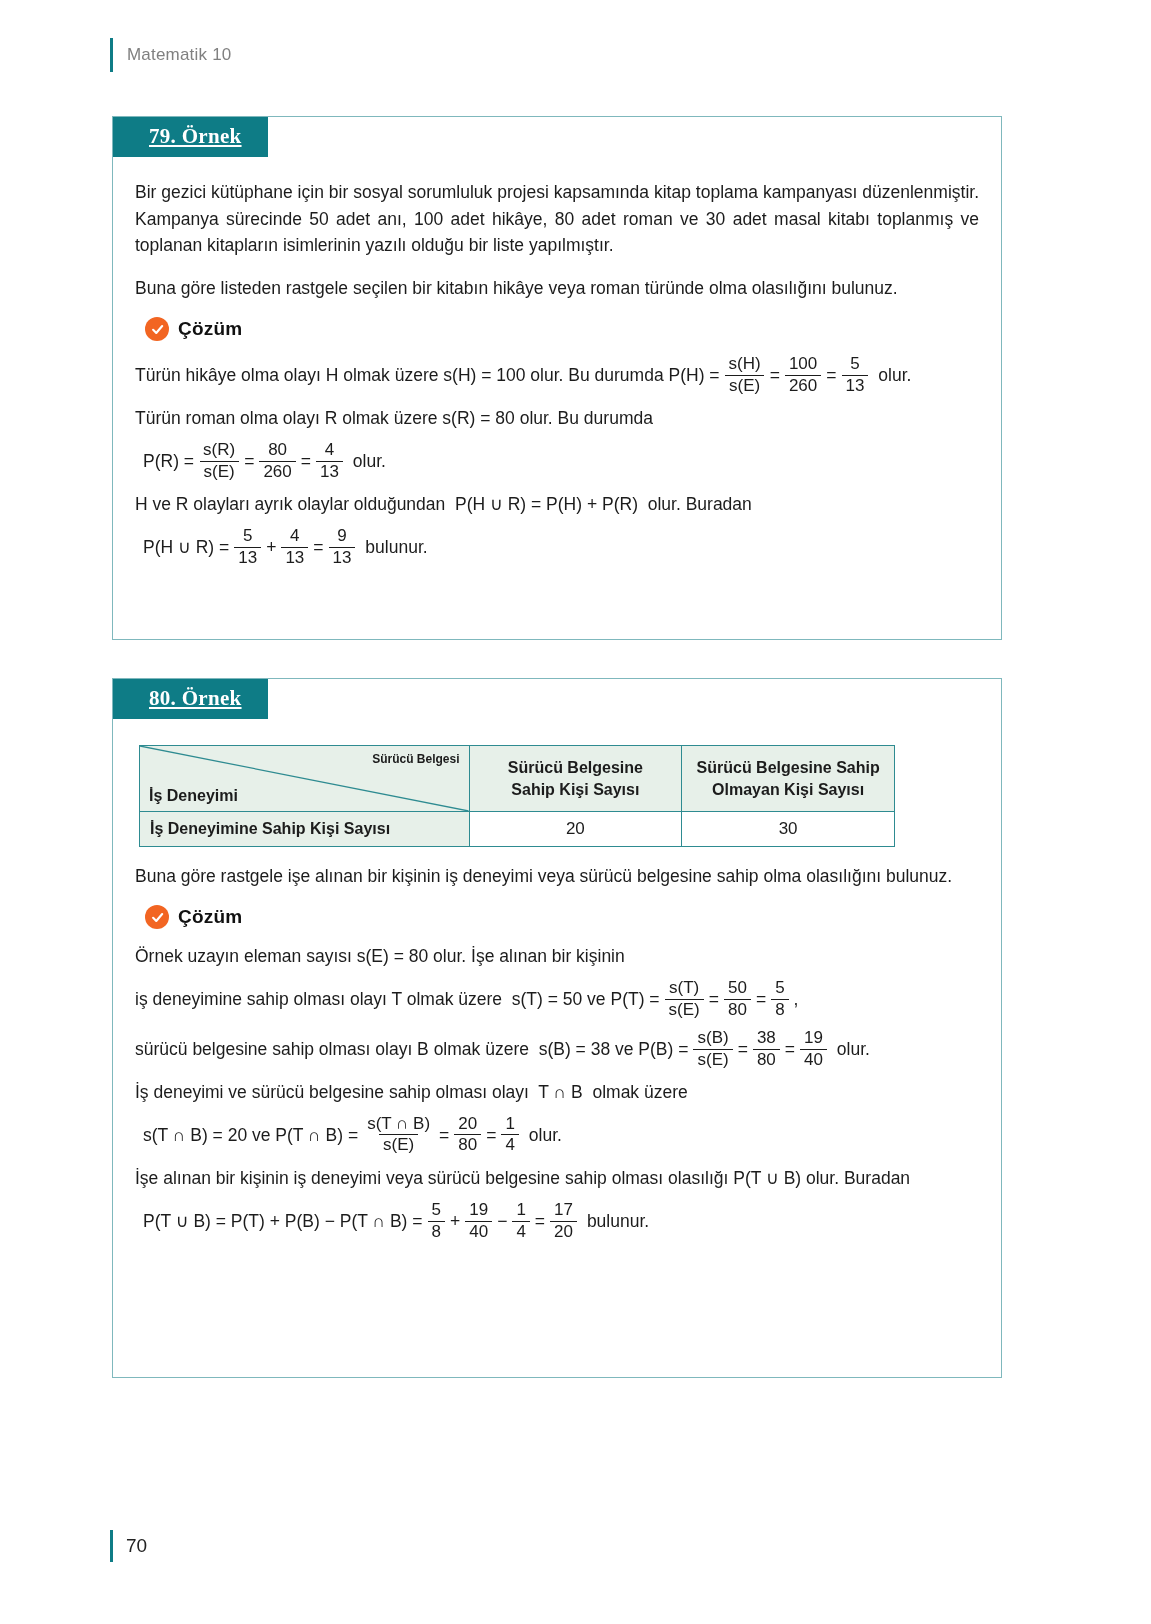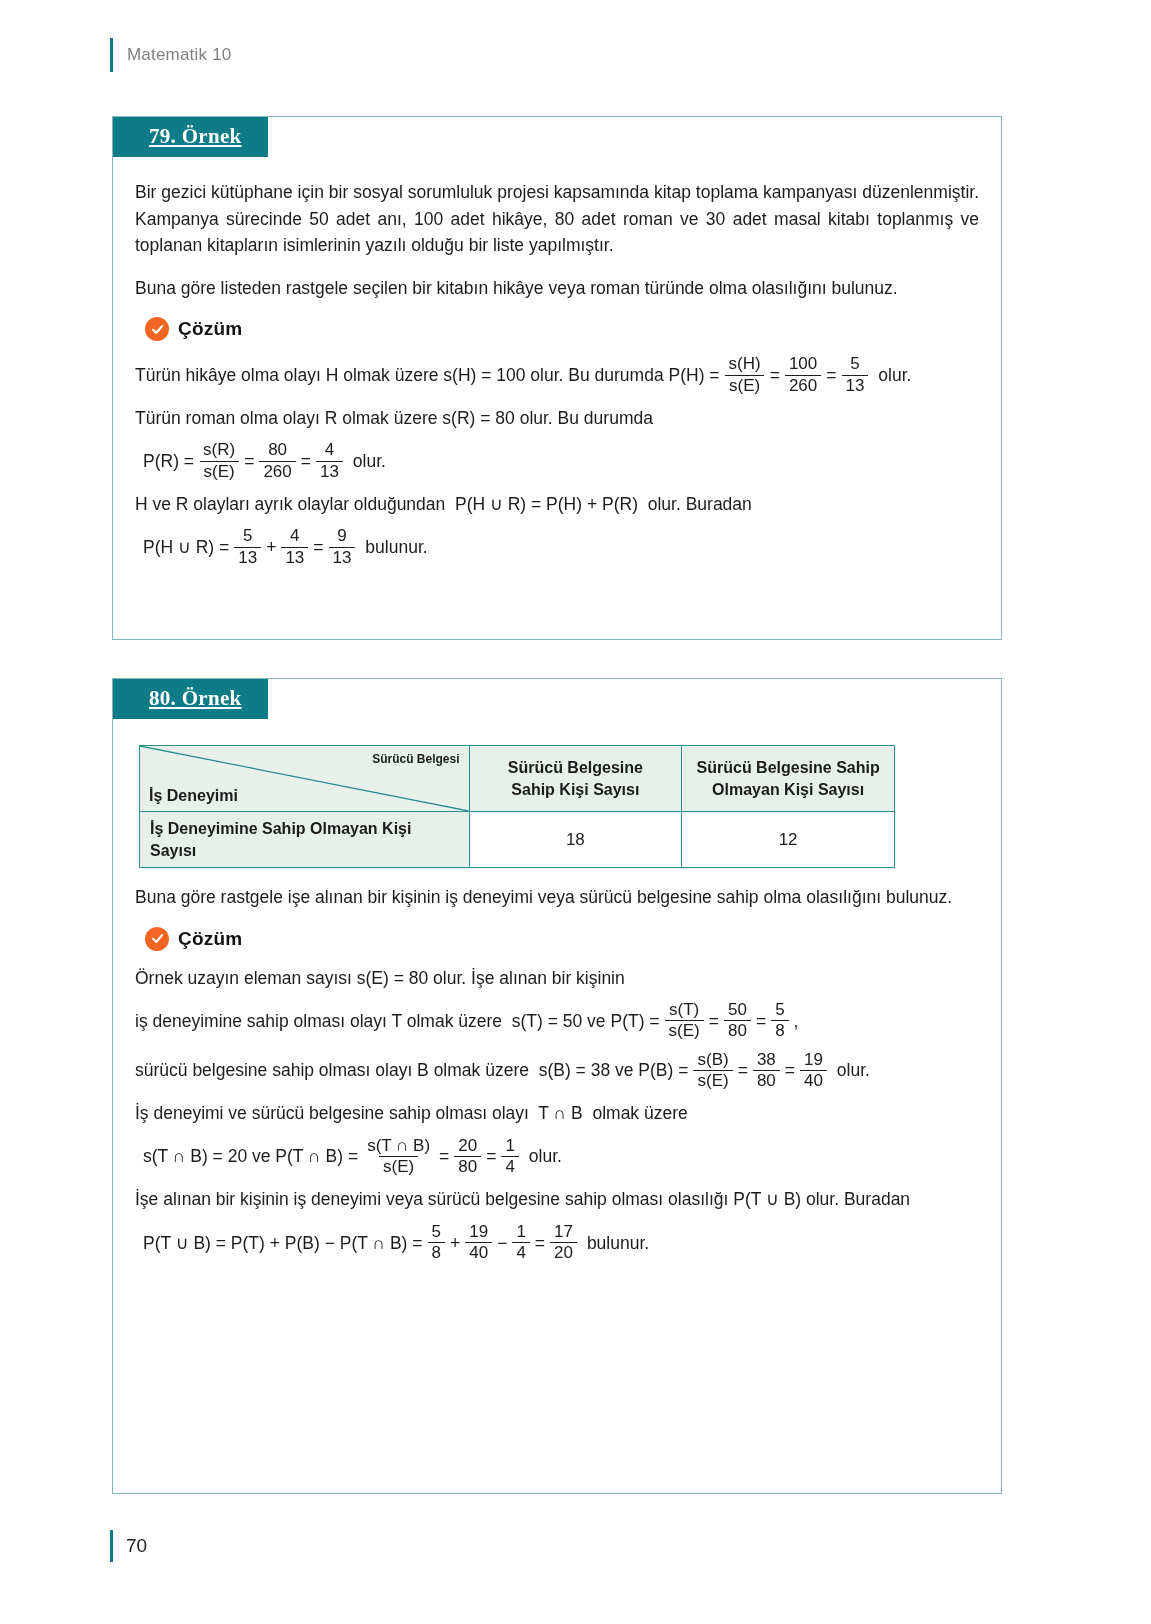--- a/index.html
+++ b/index.html
@@ -39,21 +39,21 @@
 
   
   .example-box {
     position: absolute;
     left: 112px;
     width: 890px;
     border: 1px solid #7fb8bd;
     background: #ffffff;
   }
   #box-79 { top: 116px; height: 524px; }
-  #box-80 { top: 678px; height: 816px; }
+  #box-80 { top: 678px; height: 700px; }
 
   .example-tag {
     position: absolute;
     top: 0;
     left: 0;
     background: #0e7c86;
     color: #ffffff;
     font-family: "Liberation Serif", serif;
     font-weight: bold;
     font-size: 21px;
@@ -327,23 +327,23 @@
               <span>Sahip Kişi Sayısı</span>
             </th>
             <th class="colh">
               <span>Sürücü Belgesine Sahip</span><br>
               <span>Olmayan Kişi Sayısı</span>
             </th>
           </tr>
         </thead>
         <tbody>
           <tr>
-            <td class="rowh">İş Deneyimine Sahip Olmayan Kişi Sayısı</td>
-            <td class="num">18</td>
-            <td class="num">12</td>
+            <td class="rowh">İş Deneyimine Sahip Kişi Sayısı</td>
+            <td class="num">20</td>
+            <td class="num">30</td>
           </tr>
         </tbody>
       </table>
     </div>
 
     <p class="para noj">Buna göre rastgele işe alınan bir kişinin iş deneyimi veya sürücü belgesine sahip olma olasılığını bulunuz.</p>
 
     <div class="cozum">
       <span class="cozum-icon">
         <svg width="15" height="15" viewBox="0 0 24 24" aria-hidden="true">

